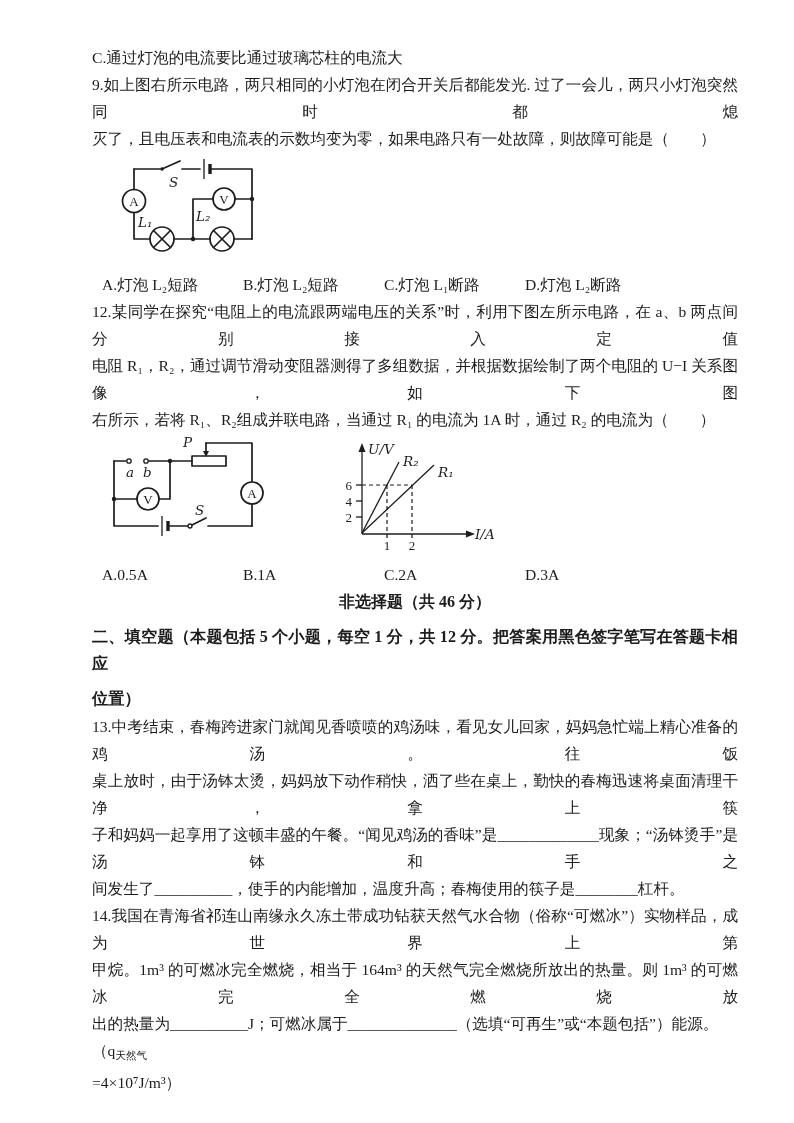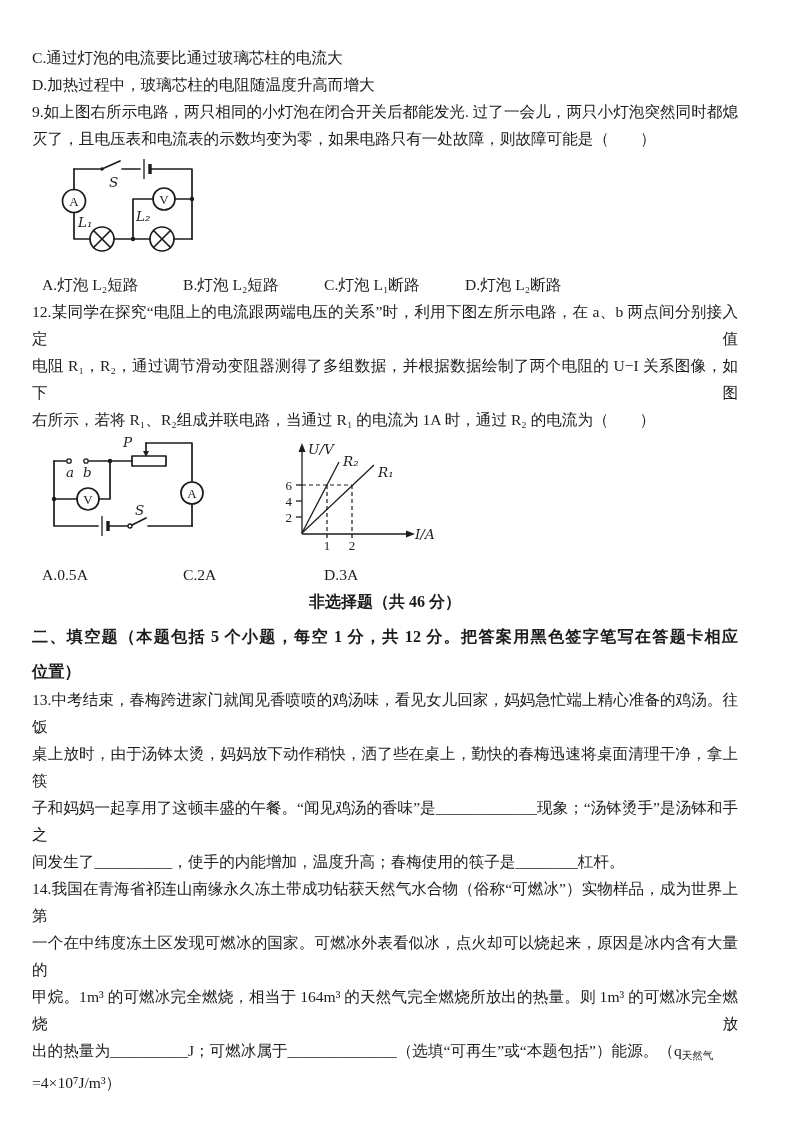--- a/index.html
+++ b/index.html
@@ -1,18 +1,18 @@
 <!DOCTYPE html>
 <html><head>
 <meta charset="utf-8">
 <style>
   html,body{margin:0;padding:0;background:#e8e8e8;}
   .page{
     width:794px;height:1123px;box-sizing:border-box;margin:0 auto;
-    padding:44px 56px 0 32px;background:#ffffff;color:#1c1c1c;
+    padding:44px 56px 0 92px;background:#ffffff;color:#1c1c1c;
     font-family:"Liberation Serif","DejaVu Sans",serif;
     font-size:15.6px;line-height:27px;overflow:hidden;
   }
   .line{min-height:27px;}
   .line.fill{text-align:justify;text-align-last:justify;}
   .line.end{text-align:left;}
   .options{display:flex;padding-left:10px;min-height:27px;}
   .options .opt{width:141px;flex:0 0 auto;}
   .options .opt:last-child{width:auto;}
   .center-bold{text-align:center;font-weight:bold;font-size:16px;min-height:28px;}
@@ -32,21 +32,20 @@
   text.lbl{font:italic 13.5px "DejaVu Serif",serif;fill:#1c1c1c;}
   text.meter{font:13px "Liberation Serif","DejaVu Sans",serif;fill:#1c1c1c;}
   text.tick{font:13px "Liberation Serif","DejaVu Sans",serif;fill:#1c1c1c;}
 </style>
 </head>
 <body>
 
 <div class="page">
 
   <div class="line end">C.通过灯泡的电流要比通过玻璃芯柱的电流大</div>
-  <div class="line end">D.加热过程中，玻璃芯柱的电阻随温度升高而增大</div>
 
   <div class="para">
     <div class="line fill">9.如上图右所示电路，两只相同的小灯泡在闭合开关后都能发光. 过了一会儿，两只小灯泡突然同时都熄</div>
     <div class="line end">灭了，且电压表和电流表的示数均变为零，如果电路只有一处故障，则故障可能是（　　）</div>
   </div>
 
   <div class="fig11">
     <svg width="205" height="104" viewBox="0 0 205 104">
       <g>
         <polyline class="w" points="18,12 44,12"></polyline>
@@ -188,39 +187,39 @@
       </g>
       <g>
         <line class="thinp" x1="25" y1="96" x2="97" y2="28"></line>
         <text class="lbl" x="101" y="40">R₁</text>
       </g>
     </svg>
   </div>
 
   <div class="options">
     <span class="opt">A.0.5A</span>
+    <span class="opt">B.1A</span>
     <span class="opt">C.2A</span>
     <span class="opt">D.3A</span>
   </div>
 
   <div class="center-bold">非选择题（共 46 分）</div>
 
   <div class="para">
     <div class="line fill boldline">二、填空题（本题包括 5 个小题，每空 1 分，共 12 分。把答案用黑色签字笔写在答题卡相应</div>
     <div class="line end boldline">位置）</div>
   </div>
 
   <div class="para">
     <div class="line fill">13.中考结束，春梅跨进家门就闻见香喷喷的鸡汤味，看见女儿回家，妈妈急忙端上精心准备的鸡汤。往饭</div>
     <div class="line fill">桌上放时，由于汤钵太烫，妈妈放下动作稍快，洒了些在桌上，勤快的春梅迅速将桌面清理干净，拿上筷</div>
     <div class="line fill">子和妈妈一起享用了这顿丰盛的午餐。“闻见鸡汤的香味”是_____________现象；“汤钵烫手”是汤钵和手之</div>
     <div class="line end">间发生了__________，使手的内能增加，温度升高；春梅使用的筷子是________杠杆。</div>
   </div>
 
   <div class="para">
     <div class="line fill">14.我国在青海省祁连山南缘永久冻土带成功钻获天然气水合物（俗称“可燃冰”）实物样品，成为世界上第</div>
-    <div class="line fill">一个在中纬度冻土区发现可燃冰的国家。可燃冰外表看似冰，点火却可以烧起来，原因是冰内含有大量的</div>
     <div class="line fill">甲烷。1m³ 的可燃冰完全燃烧，相当于 164m³ 的天然气完全燃烧所放出的热量。则 1m³ 的可燃冰完全燃烧放</div>
     <div class="line end"><span>出的热量为__________J；可燃冰属于______________（选填“可再生”或“本题包括”）能源。（q</span><span class="subsmall">天然气</span></div>
     <div class="line end">=4×10⁷J/m³）</div>
   </div>
 
 </div>
 
 </body></html>

